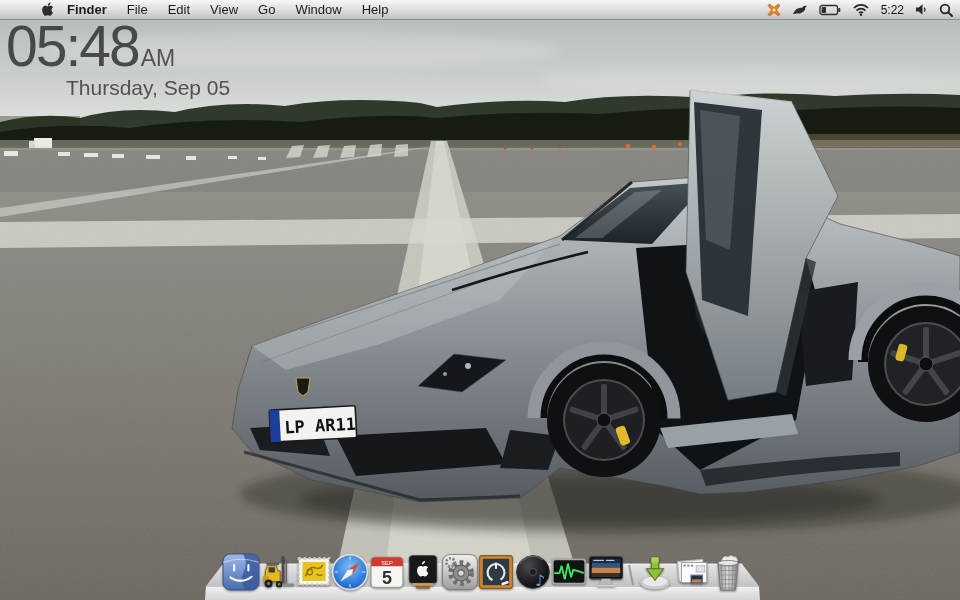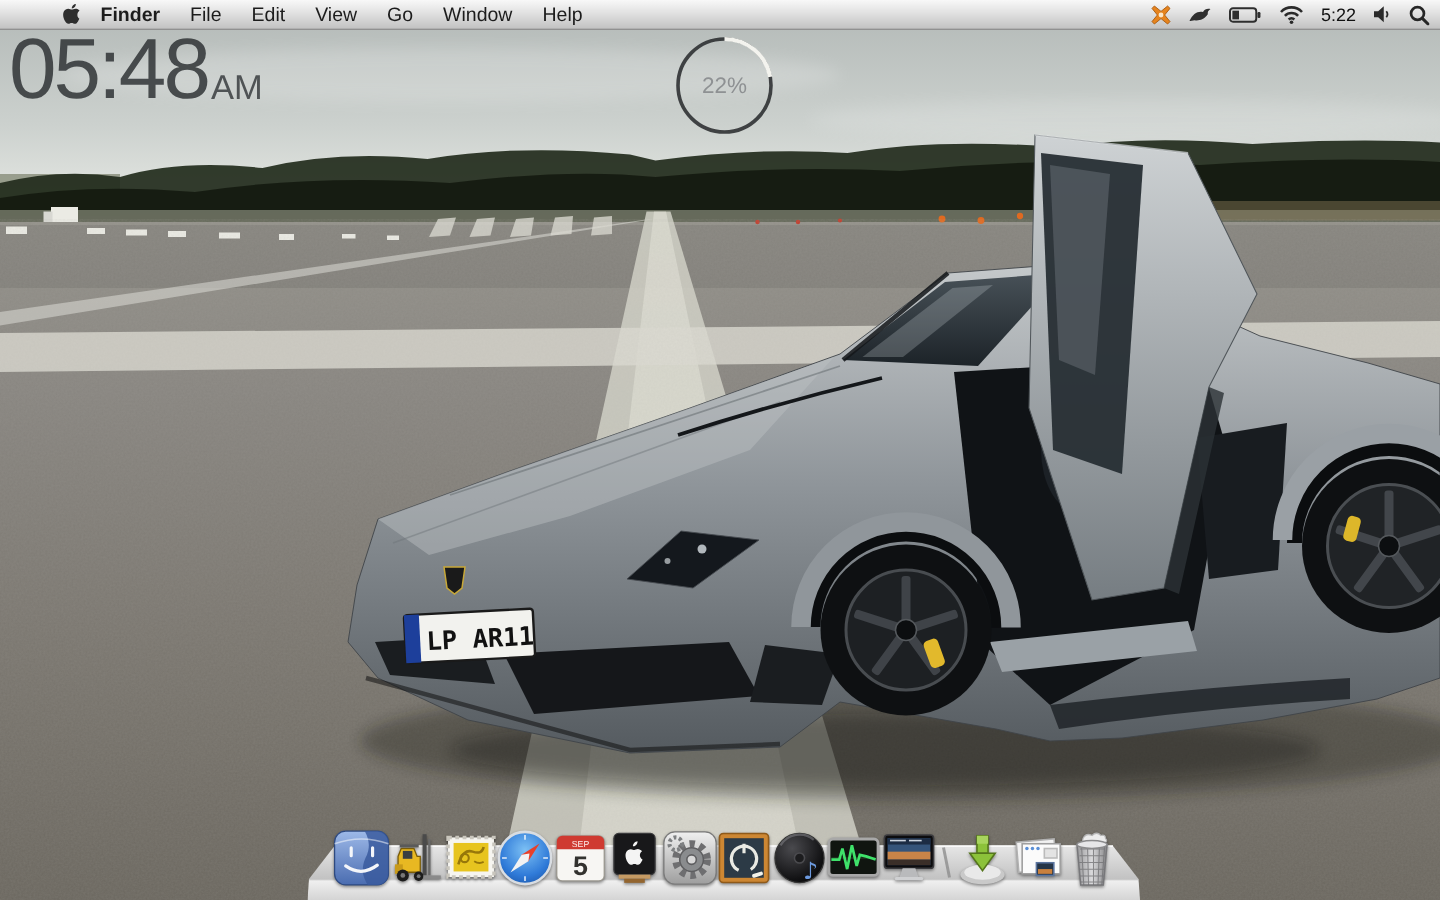--- a/index.html
+++ b/index.html
@@ -286,29 +286,23 @@
         </svg>
       </span>
     </div>
   </div>
 
   <div class="clock-widget">
     <div class="cw-row">
       <span class="cw-time">05:48</span>
       <span class="cw-ampm">AM</span>
     </div>
+    <div class="cw-date">Thursday, Sep 05</div>
   </div>
 
-  <div class="ring ring-left">
-    <svg width="70" height="70" viewBox="0 0 70 70">
-      <circle cx="35" cy="35" r="31" fill="none" stroke="#26282a" stroke-width="2.4" opacity="0.85"></circle>
-      <circle cx="35" cy="35" r="31" fill="none" stroke="#f3f3ee" stroke-width="2.8" transform="rotate(-90 35 35)" stroke-dasharray="42.85132379496477 194.77874452256717"></circle>
-      <text x="35" y="40" text-anchor="middle" font-size="15" fill="#8e9193">22%</text>
-    </svg>
-  </div>
 
   <div class="dock">
     <svg class="dock-shelf" width="555" height="52" viewBox="0 0 555 52">
       <defs>
         <linearGradient id="shF" x1="0" y1="0" x2="0" y2="1">
           <stop offset="0" stop-color="#e6e6e6"></stop>
             <stop offset="1" stop-color="#c2c2c2"></stop>
         </linearGradient>
         <linearGradient id="shE" x1="0" y1="0" x2="0" y2="1">
           <stop offset="0" stop-color="#f2f2f2"></stop>

